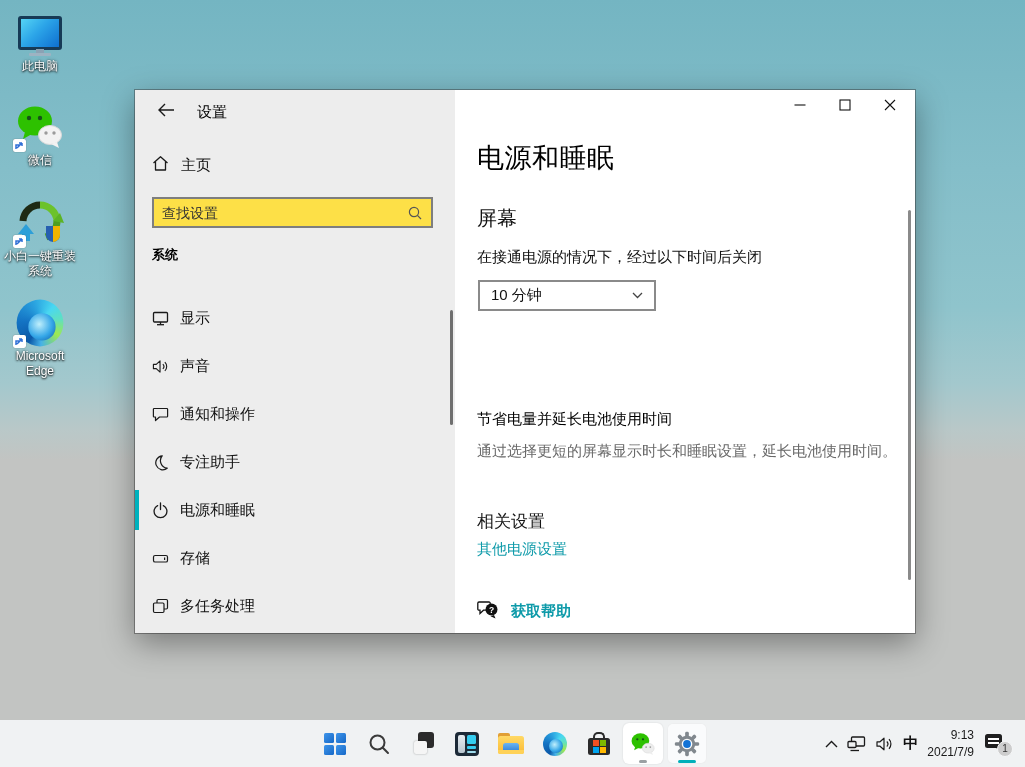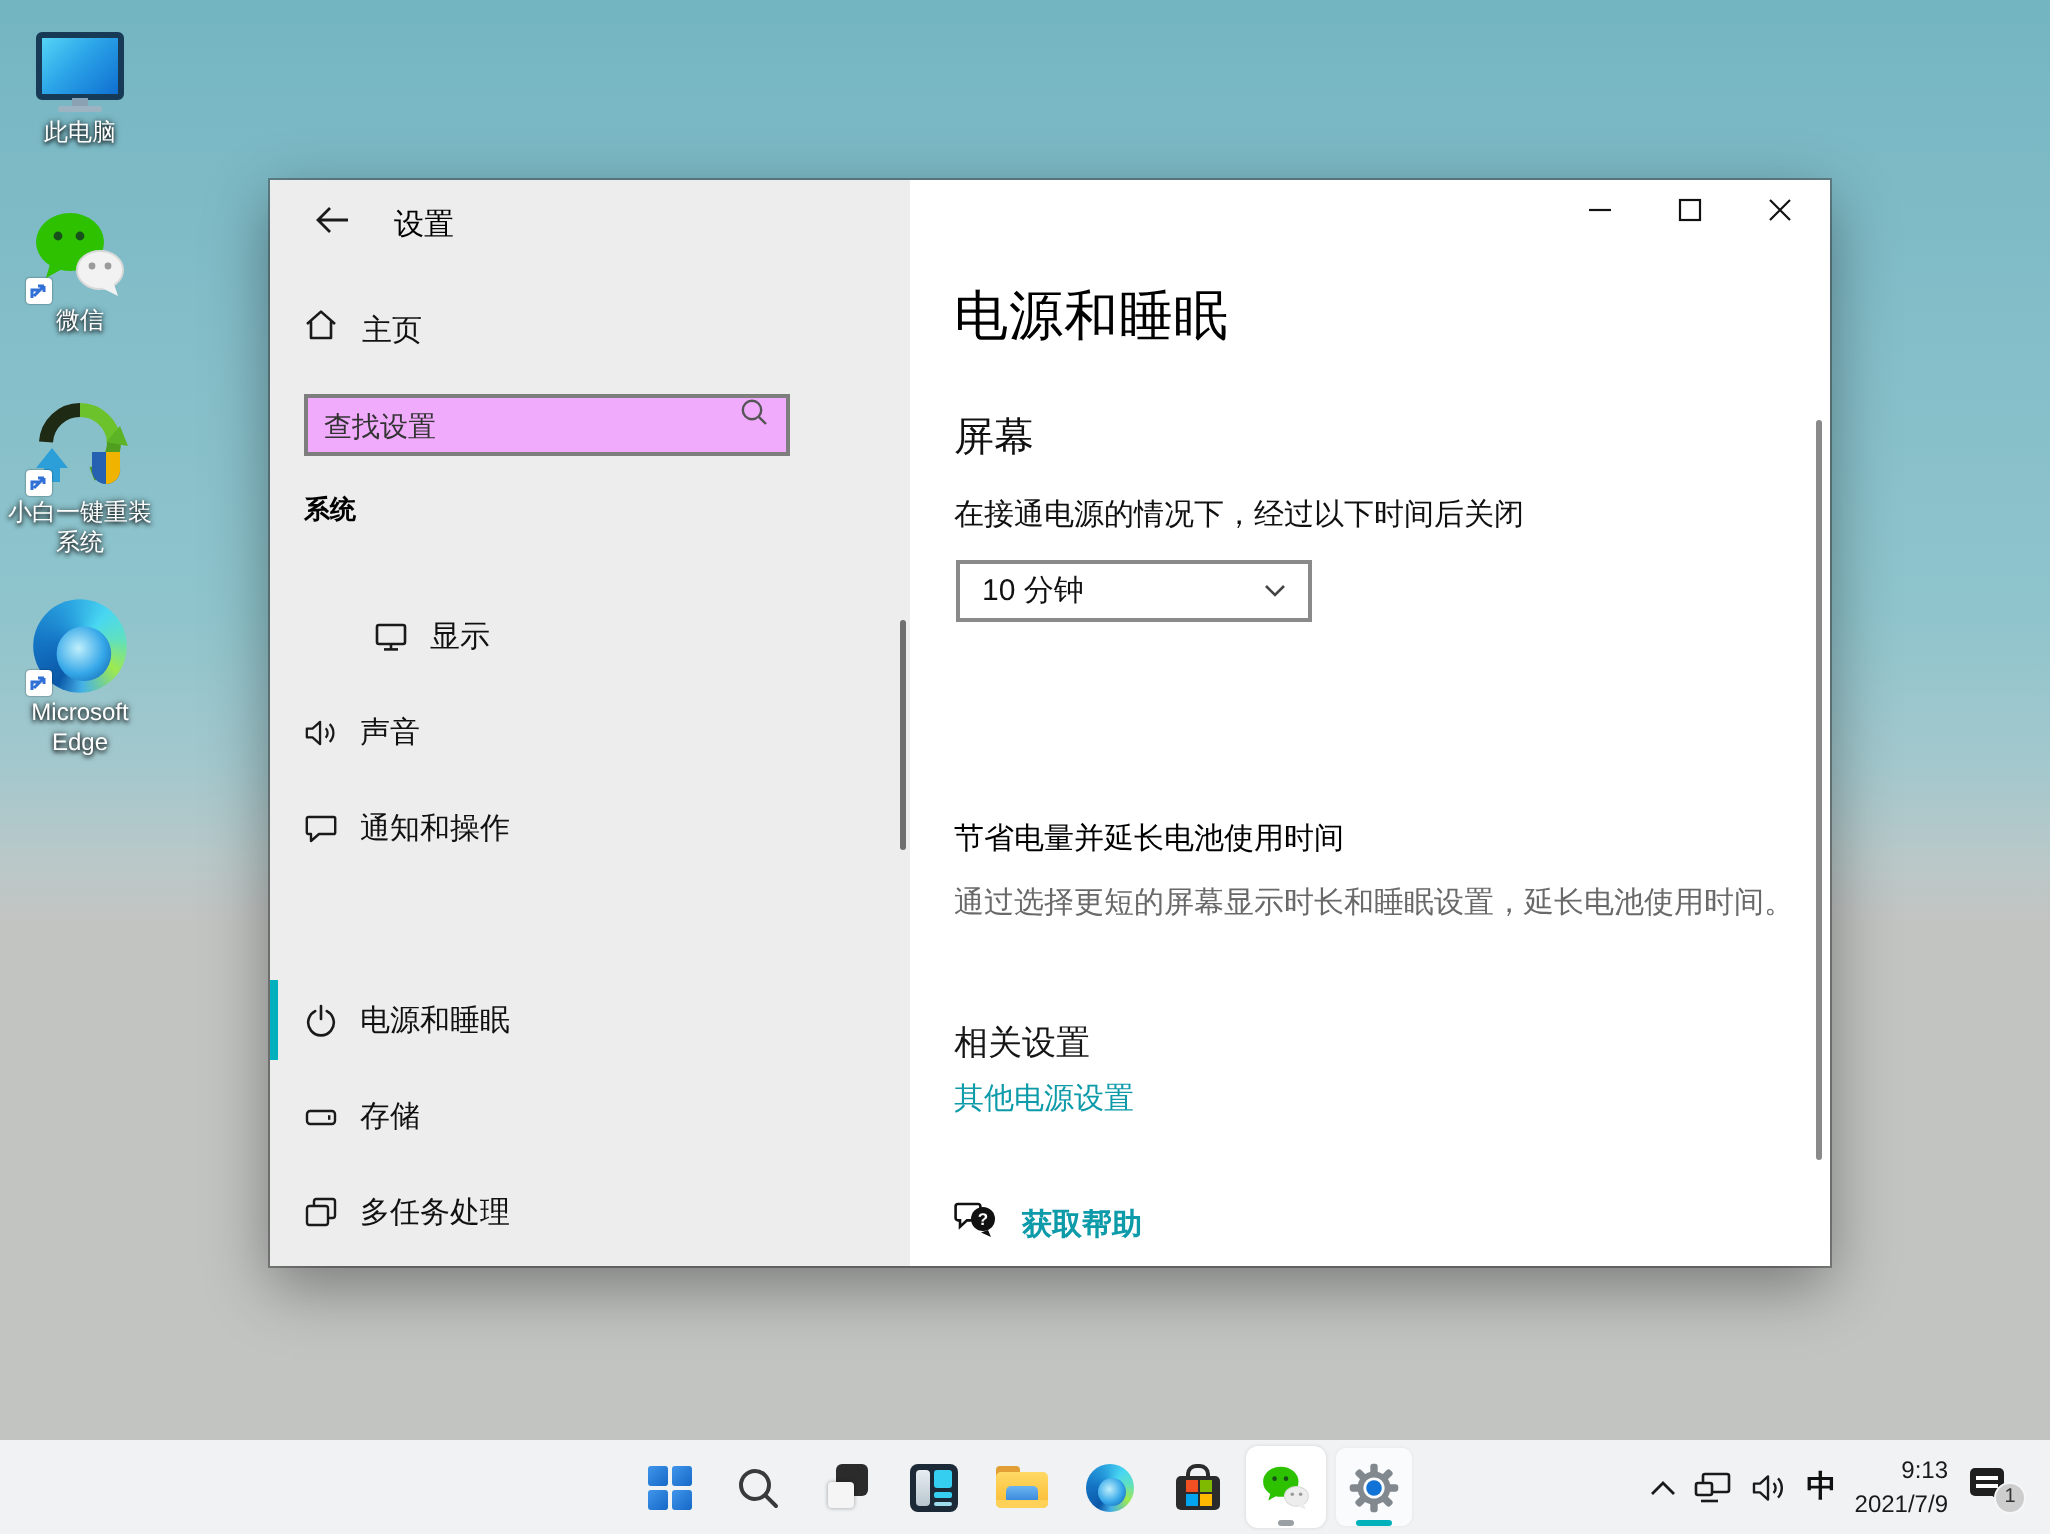--- a/index.html
+++ b/index.html
@@ -33,21 +33,21 @@
   .win { position:absolute; left:135px; top:90px; width:780px; height:543px; background:#fff; box-shadow:0 10px 30px rgba(0,0,0,.38),0 0 0 1px rgba(60,60,60,.45); }
   .sidebar { position:absolute; left:0; top:0; width:320px; height:100%; background:#ededed; }
   .content { position:absolute; left:320px; top:0; width:460px; height:100%; background:#fff; }
 
   .back-btn { position:absolute; left:16px; top:8px; width:30px; height:24px; font-size:18px; color:#1a1a1a; display:flex; align-items:center; justify-content:center; cursor:pointer; }
   .win-title { position:absolute; left:62px; top:13px; font-size:15px; color:#000; }
 
   .home-row { position:absolute; left:17px; top:60px; display:flex; align-items:center; gap:12px; width:286px; height:30px; cursor:pointer; }
   .nav-label { font-size:15px; color:#111; }
 
-  .search-box { position:absolute; left:17px; top:107px; width:243px; height:31px; background:#f0abfc; border:2px solid #7e7e7e; display:flex; }
+  .search-box { position:absolute; left:17px; top:107px; width:281px; height:31px; background:#fde047; border:2px solid #7e7e7e; display:flex; align-items:center; }
   .search-box input { flex:1; border:none; outline:none; background:transparent; font-family:inherit; font-size:14px; color:#222; padding:0 8px; }
   .search-box input::placeholder { color:#333; opacity:1; }
   .search-glyph { margin-right:9px; display:flex; }
 
   .side-section { position:absolute; left:17px; top:156px; font-size:13px; font-weight:bold; color:#000; }
 
   .nav-item { position:absolute; left:0; width:100%; height:40px; display:flex; align-items:center; cursor:pointer; }
   .nav-item .ico { margin-left:17px; width:17px; display:flex; justify-content:center; }
   .nav-item .nav-label { margin-left:11px; }
   .sel-bar { position:absolute; left:0; top:0; width:4px; height:100%; background:#00b1bd; }
@@ -225,21 +225,21 @@
         <span class="search-glyph">
           <svg width="14" height="14" viewBox="0 0 14 14">
               <circle cx="6" cy="6" r="4.6" stroke="#555" stroke-width="1.2" fill="none"></circle>
               <line x1="9.4" y1="9.4" x2="13" y2="13" stroke="#555" stroke-width="1.2"></line>
             </svg>
         </span>
       </div>
 
       <div class="side-section">系统</div>
 
-      <div class="nav-item" style="top:208px;margin-left:35px;">
+      <div class="nav-item" style="top:208px;">
         <span class="ico">
           <svg width="17" height="17" viewBox="0 0 17 17">
               <rect x="1.5" y="2.5" width="14" height="9.5" rx="1" stroke="#1a1a1a" stroke-width="1.3" fill="none"></rect>
               <line x1="8.5" y1="12" x2="8.5" y2="14.5" stroke="#1a1a1a" stroke-width="1.3"></line>
               <line x1="5" y1="14.7" x2="12" y2="14.7" stroke="#1a1a1a" stroke-width="1.3"></line>
             </svg>
         </span>
         <span class="nav-label">显示</span>
       </div>
 
@@ -256,20 +256,28 @@
 
       <div class="nav-item" style="top:304px;">
         <span class="ico">
           <svg width="17" height="17" viewBox="0 0 17 17">
               <path d="M2.2 2.5 H14.8 a0.8 0.8 0 0 1 0.8 0.8 V10.2 a0.8 0.8 0 0 1 -0.8 0.8 H7.5 L3.5 14.5 V11 H2.2 a0.8 0.8 0 0 1 -0.8 -0.8 V3.3 a0.8 0.8 0 0 1 0.8 -0.8 Z" stroke="#1a1a1a" stroke-width="1.2" fill="none" stroke-linejoin="round"></path>
             </svg>
         </span>
         <span class="nav-label">通知和操作</span>
       </div>
 
+      <div class="nav-item" style="top:352px;">
+        <span class="ico">
+          <svg width="17" height="17" viewBox="0 0 17 17">
+              <path d="M10.2 1.8 a7 7 0 1 0 5 12.4 a7.6 7.6 0 0 1 -5 -12.4 z" stroke="#1a1a1a" stroke-width="1.2" fill="none" stroke-linejoin="round"></path>
+            </svg>
+        </span>
+        <span class="nav-label">专注助手</span>
+      </div>
 
       <div class="nav-item" style="top:400px;">
         <div class="sel-bar"></div>
         <span class="ico">
           <svg width="17" height="17" viewBox="0 0 17 17">
               <path d="M5.6 3.6 a6.4 6.4 0 1 0 5.8 0" stroke="#1a1a1a" stroke-width="1.3" fill="none" stroke-linecap="round"></path>
               <line x1="8.5" y1="1" x2="8.5" y2="7.5" stroke="#1a1a1a" stroke-width="1.3" stroke-linecap="round"></line>
             </svg>
         </span>
         <span class="nav-label">电源和睡眠</span>

